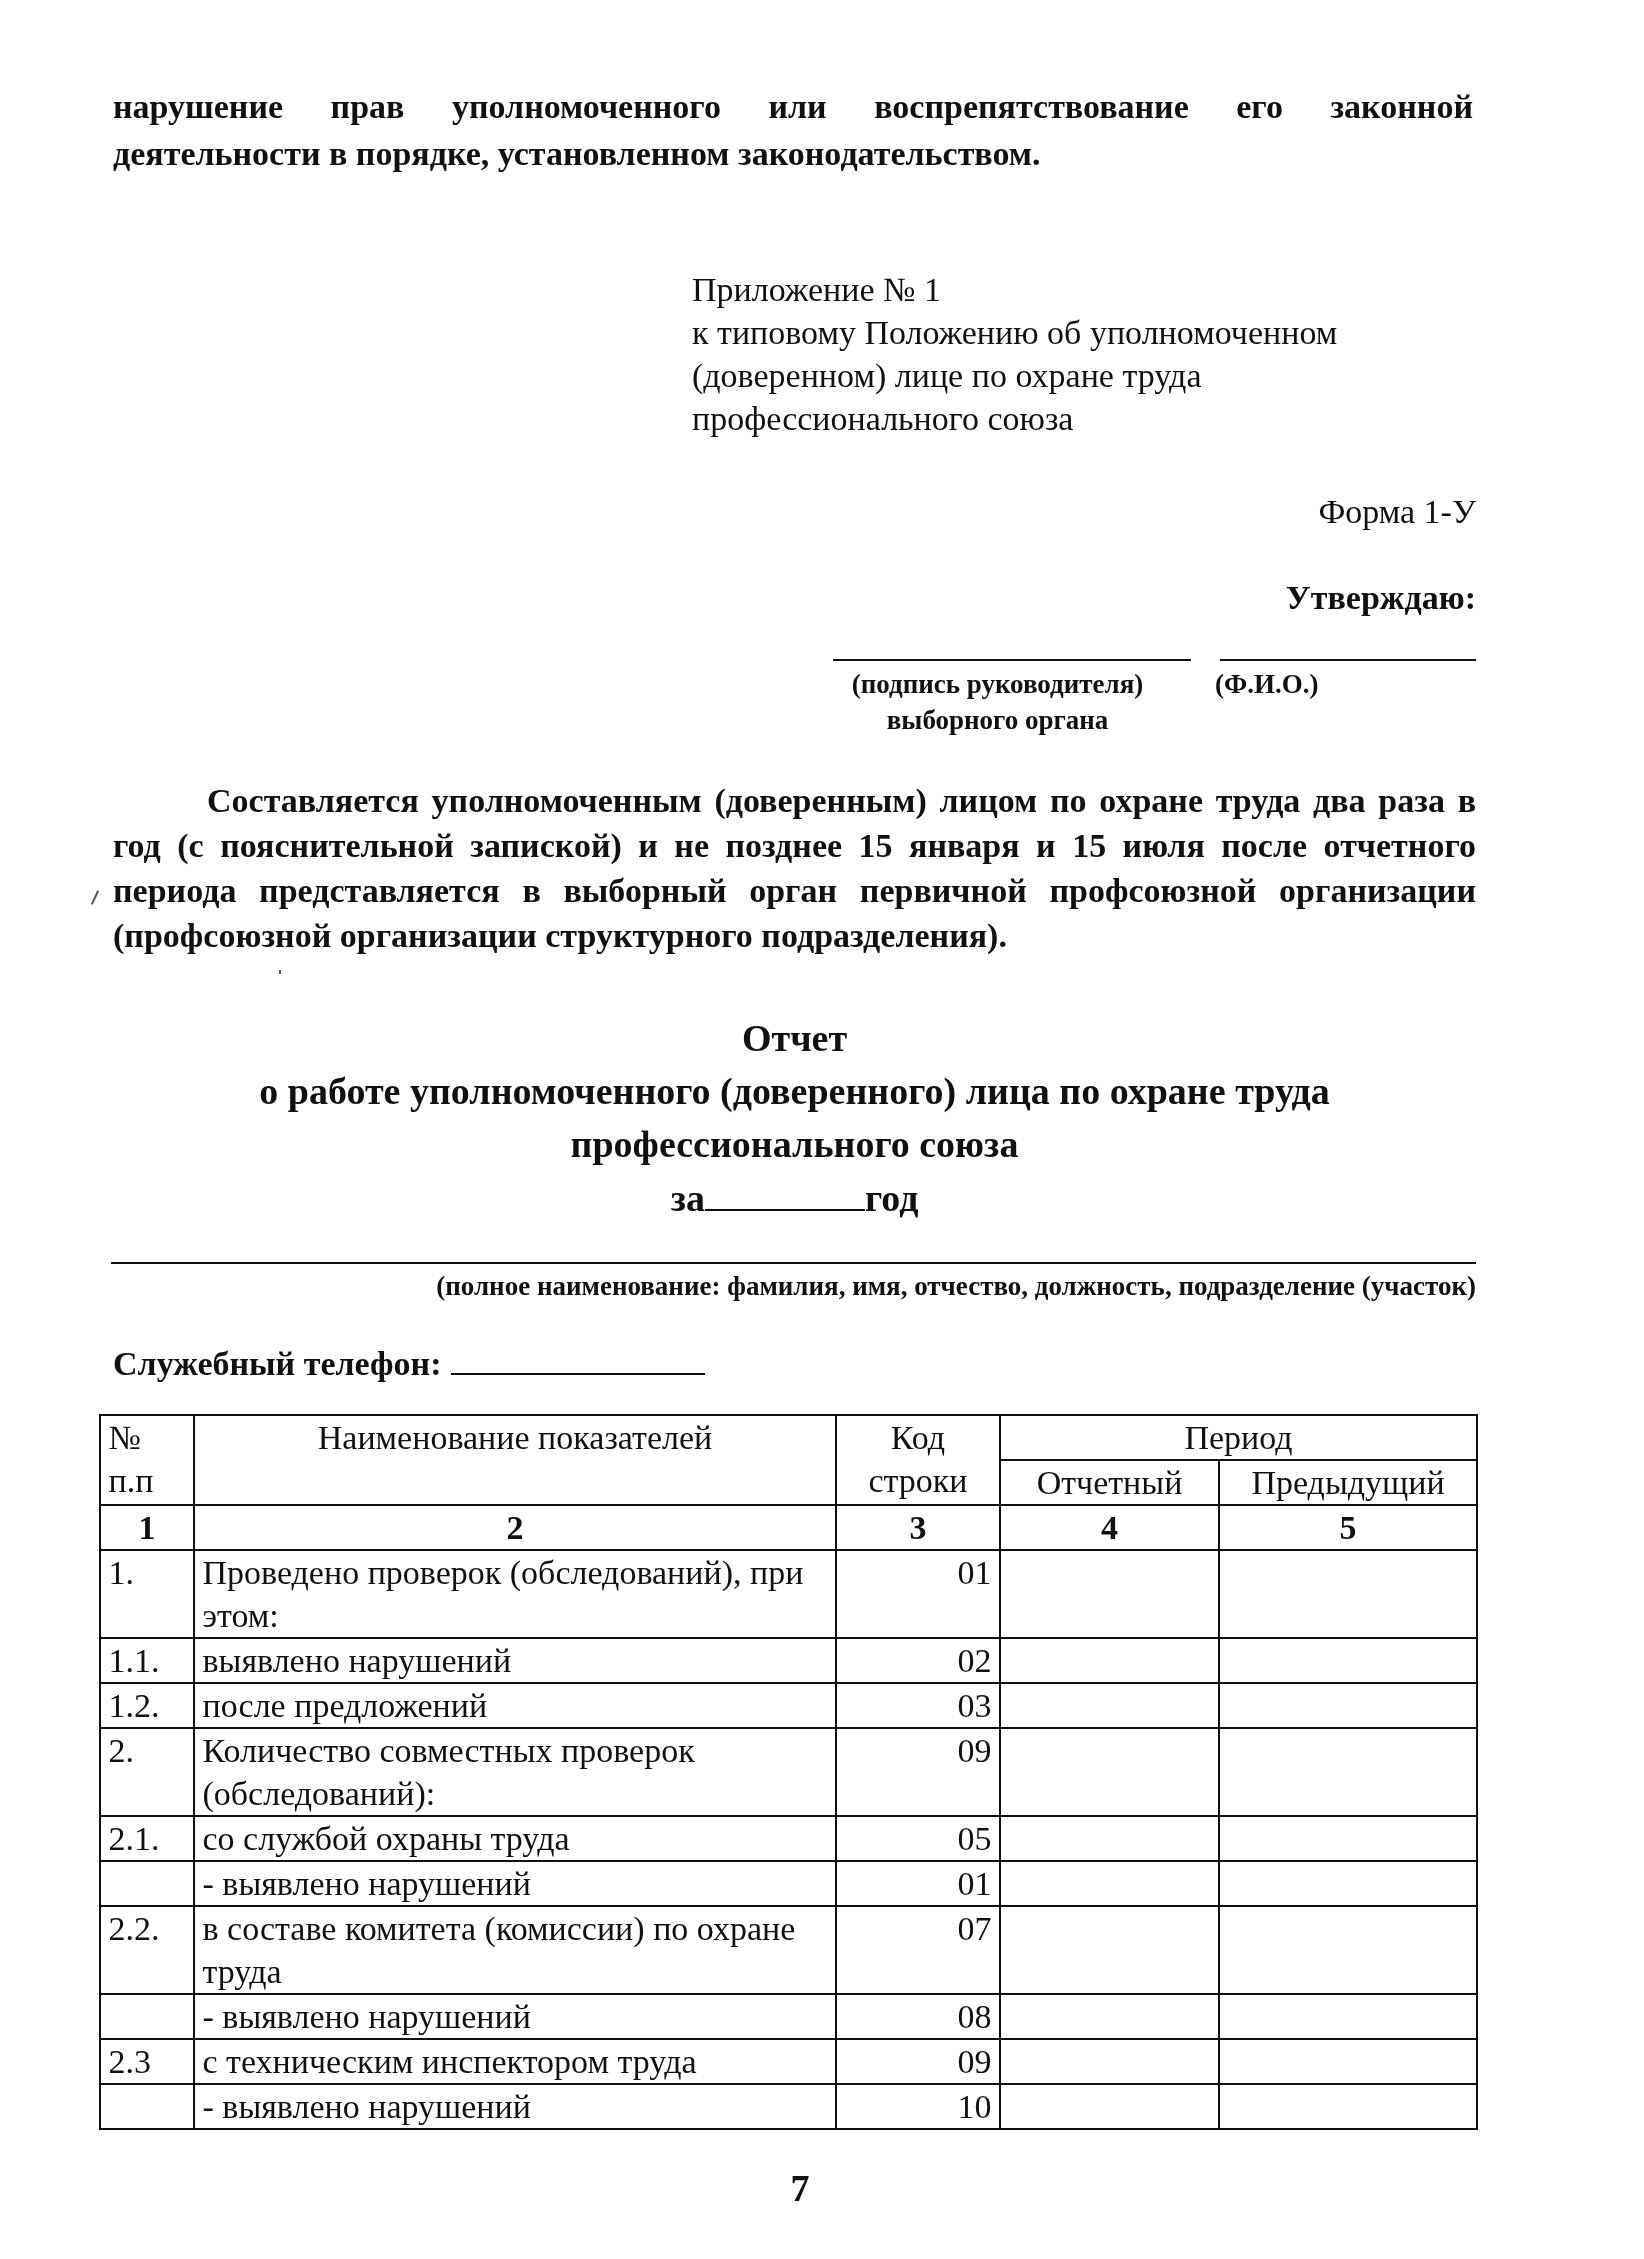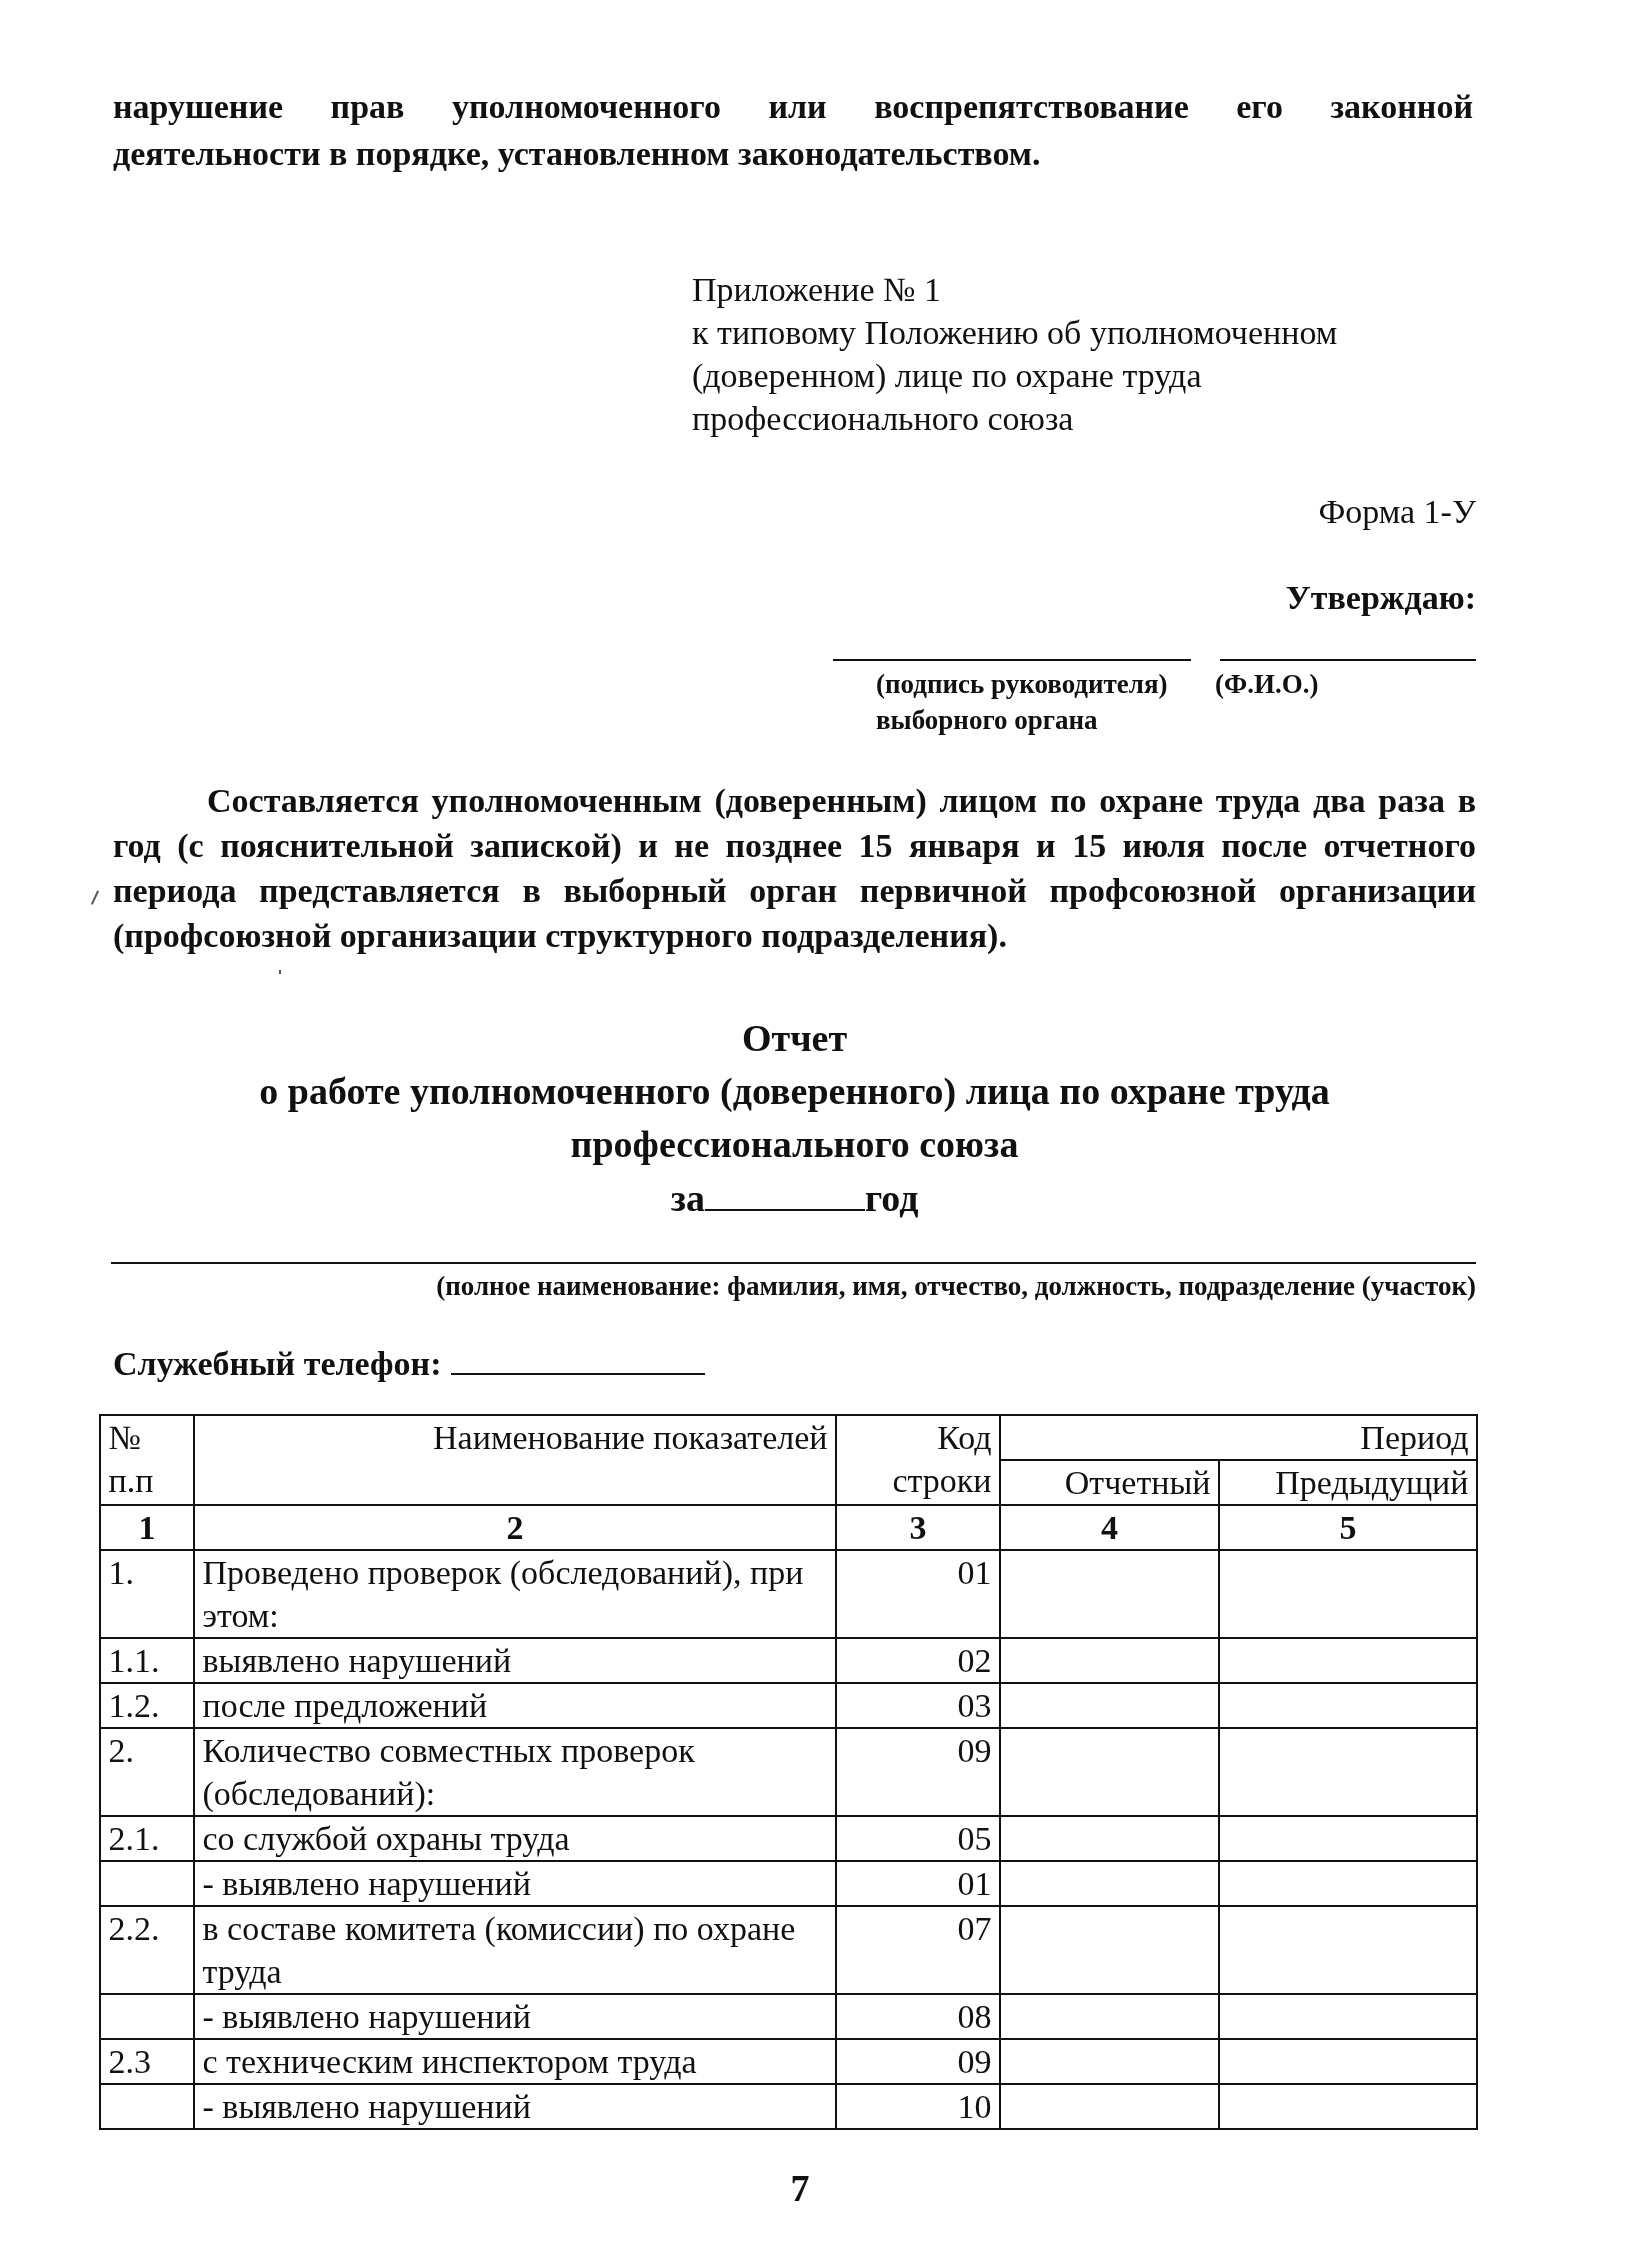--- a/index.html
+++ b/index.html
@@ -17,21 +17,21 @@
   .intro .l1 { display: block; text-align: justify; text-align-last: justify; }
   .appendix {
     left: 692px; top: 268px; width: 847px;
     font-size: 34px; line-height: 43px;
   }
   .appendix div { white-space: nowrap; }
   .form-code { right: 168px; top: 490px; font-size: 34px; line-height: 43px; font-weight: normal; }
   .approve { right: 168px; top: 576px; font-size: 34px; line-height: 43px; font-weight: bold; }
   .sig-line1 { left: 833px; top: 659px; width: 358px; border-top: 2.8px solid #111; }
   .sig-line2 { left: 1220px; top: 659px; width: 256px; border-top: 2.8px solid #111; }
-  .sig-caption1 { left: 876px; top: 666px; width: 367px; font-size: 27px; line-height: 36px; font-weight: bold; }
+  .sig-caption1 { left: 814px; top: 666px; width: 367px; text-align: center; font-size: 27px; line-height: 36px; font-weight: bold; }
   .sig-caption2 { left: 1215px; top: 666px; width: 188px; font-size: 27px; line-height: 36px; font-weight: bold; text-align: left; }
   .para {
     left: 113px; top: 778px; width: 1363px;
     font-size: 34px; line-height: 45px; font-weight: bold;
     text-align: justify; text-indent: 94px;
   }
   .report-title {
     left: 113px; top: 1012px; width: 1363px; text-align: center;
     font-size: 38px; line-height: 53px; font-weight: bold;
   }
@@ -46,21 +46,21 @@
   .phone-blank { display: inline-block; width: 254px; border-bottom: 2.8px solid #111; height: 32px; vertical-align: baseline; margin-left: 9.4px; }
 
   table.report {
     position: absolute; left: 99px; top: 1414px; width: 1378px;
     border-collapse: collapse; table-layout: fixed;
     font-size: 34px; line-height: 43px;
   }
   table.report td, table.report th {
     border: 2.4px solid #111; padding: 0 7.5px; vertical-align: top; font-weight: normal;
   }
-  table.report th { text-align: right; }
+  table.report th { text-align: center; }
   table.report td.num { padding-left: 7.5px; }
   table.report td.code { text-align: right; }
   table.report tr.colnums td { text-align: center; font-weight: bold; }
   .page-number { left: 772px; top: 2166px; width: 56px; text-align: center; font-size: 38px; font-weight: bold; }
   .speck { position: absolute; background: #555; }
 </style>
 </head>
 <body>
 
 <div class="abs intro">

